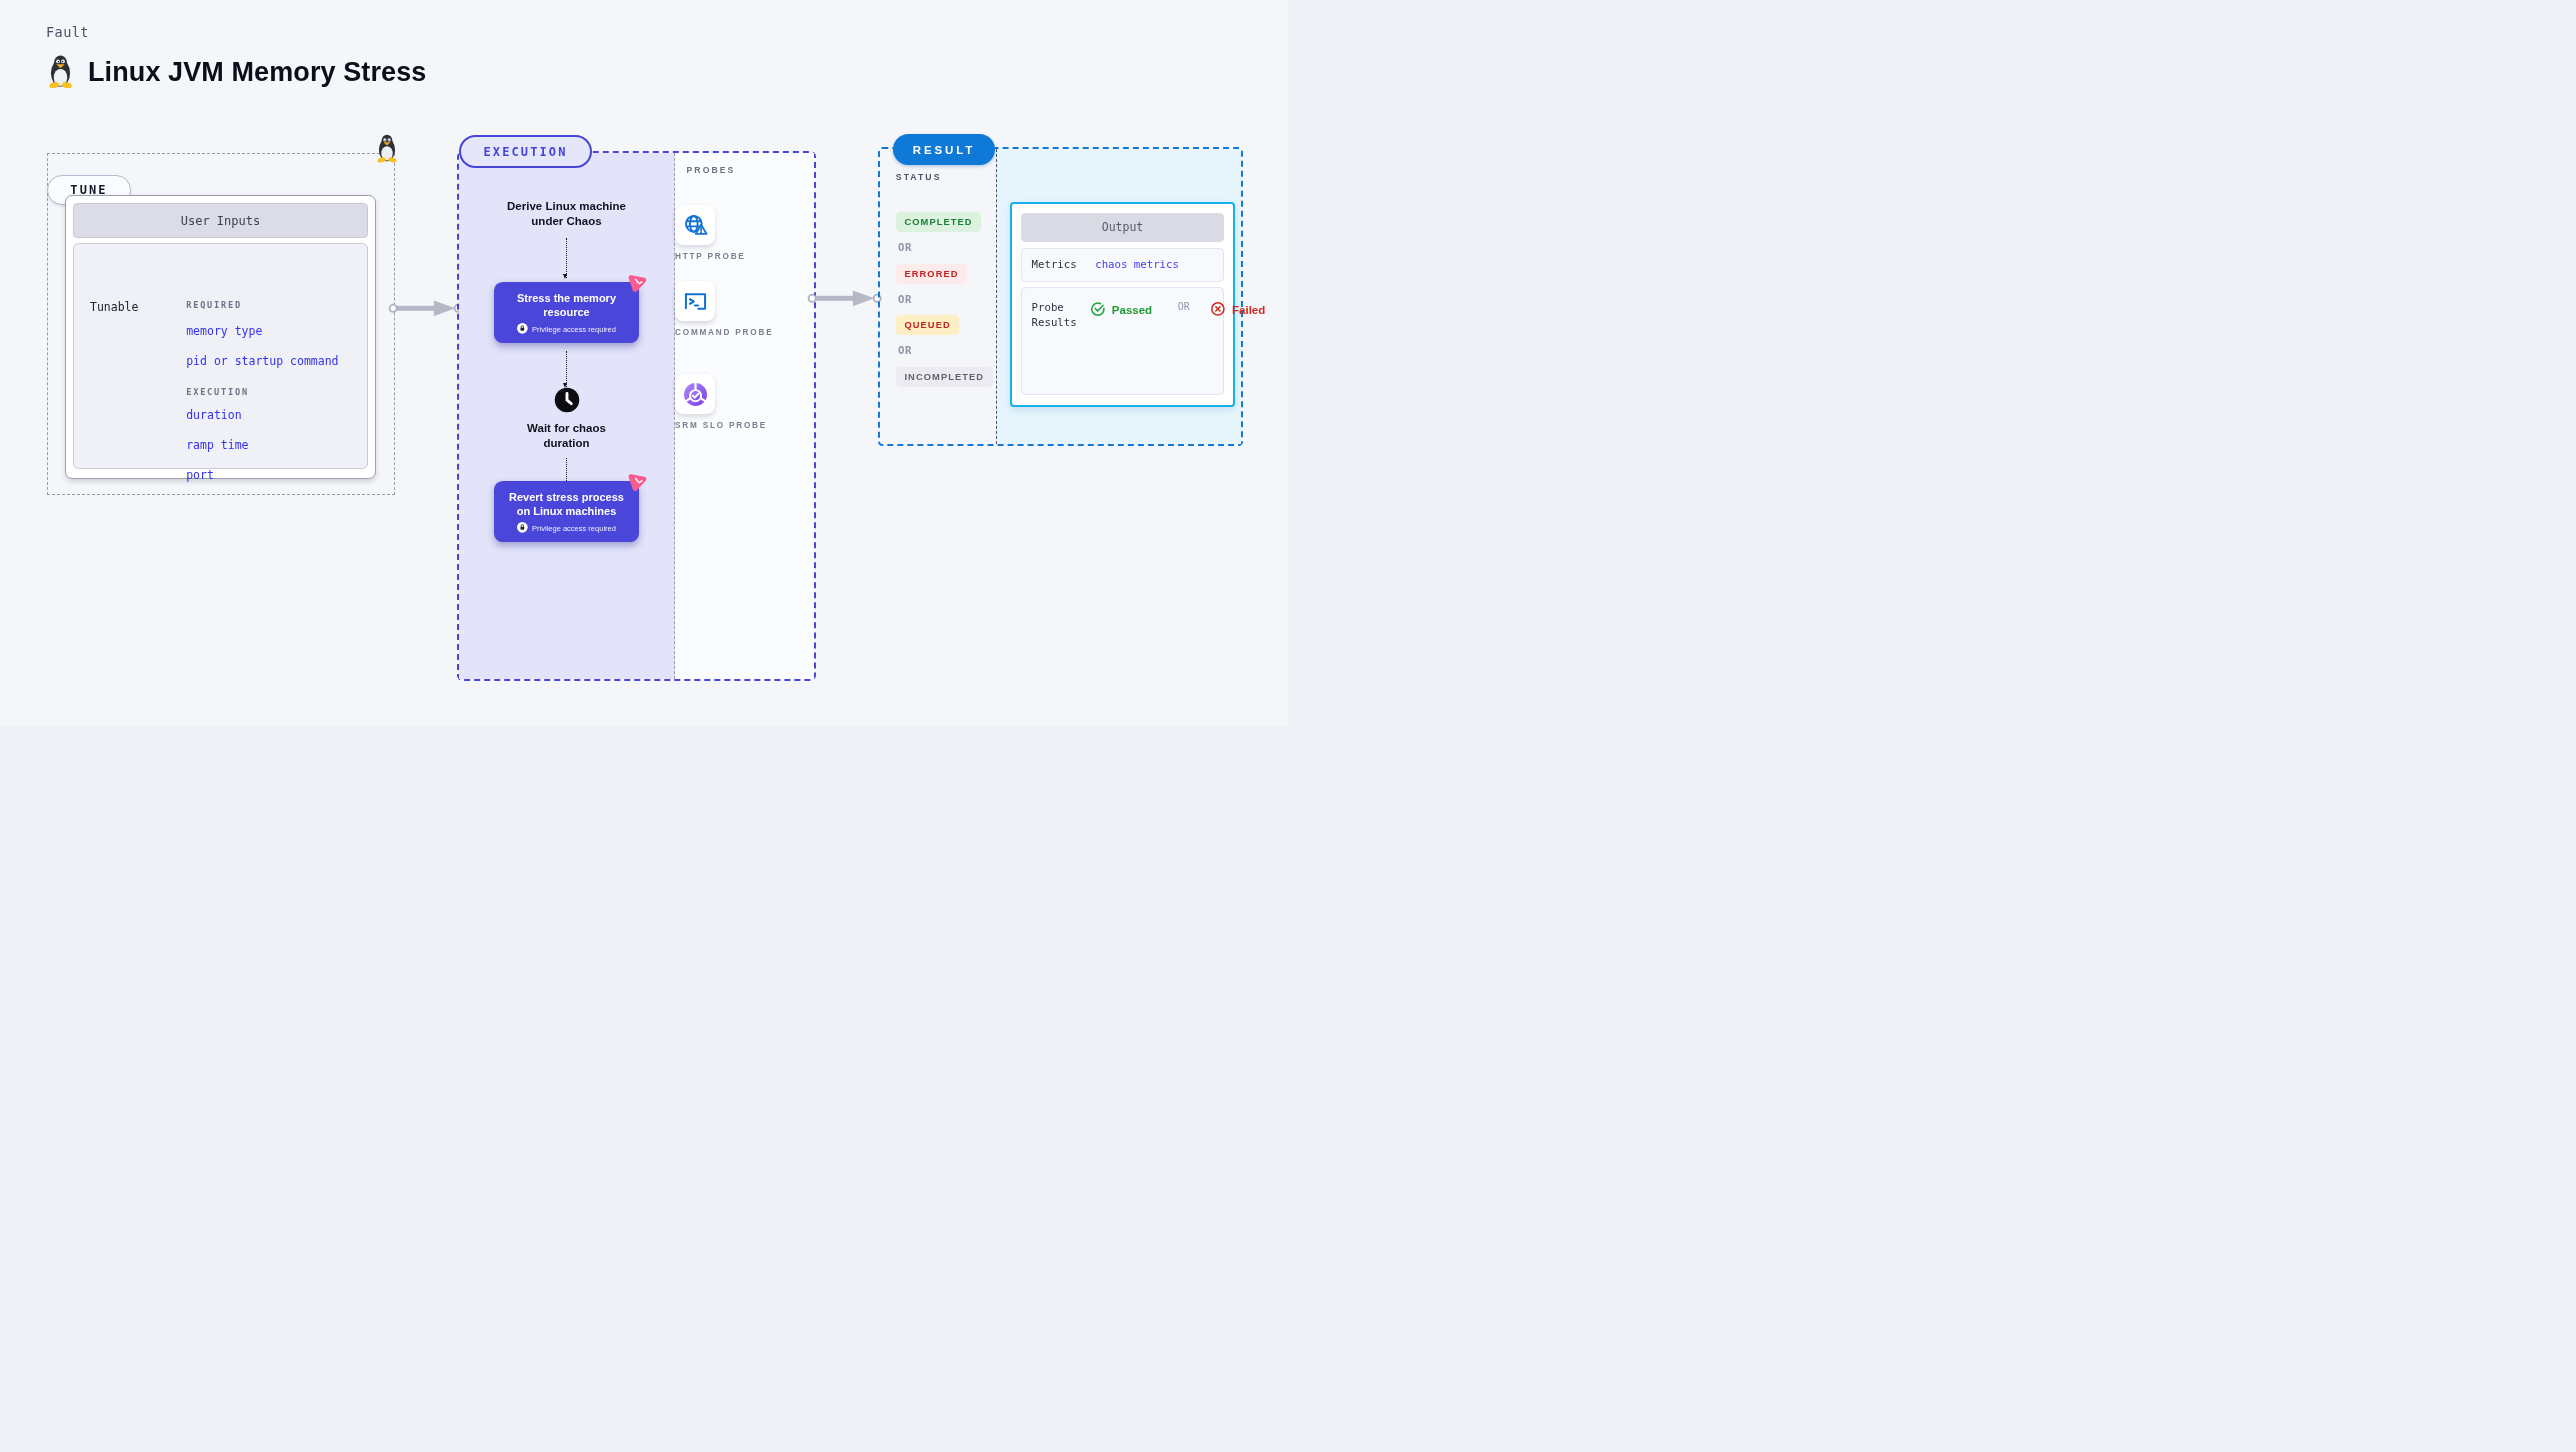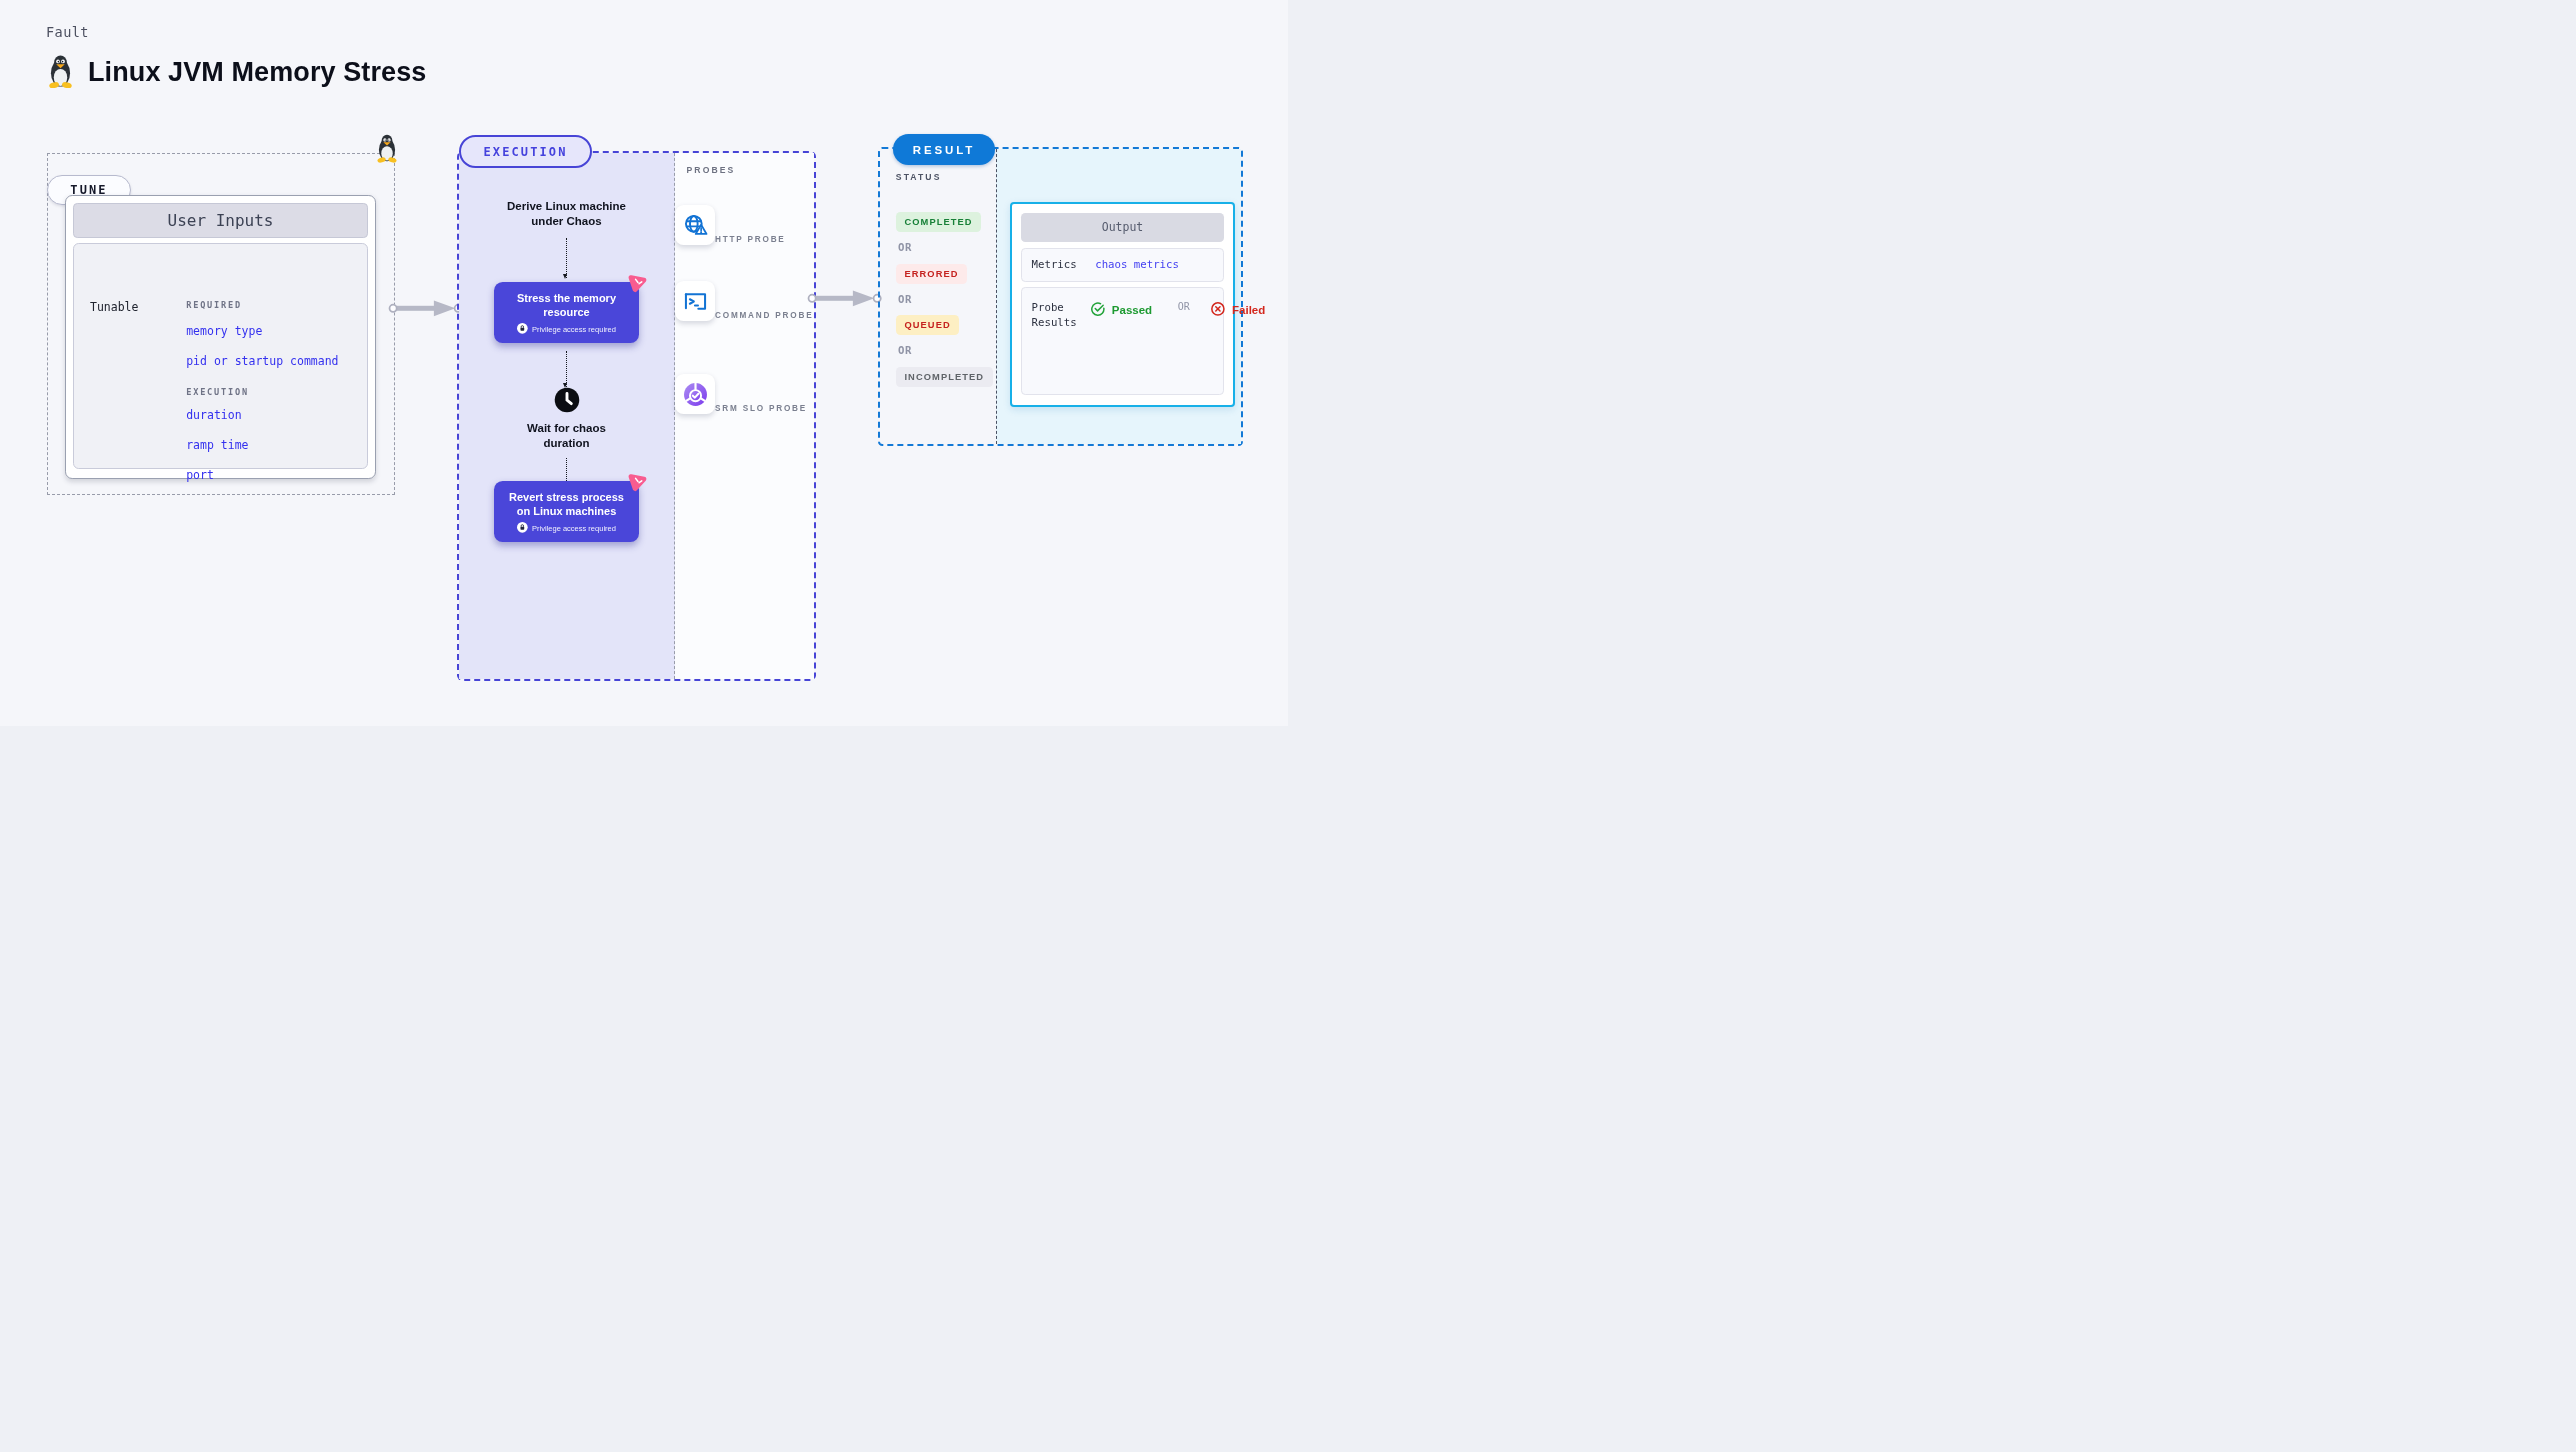--- a/index.html
+++ b/index.html
@@ -35,21 +35,21 @@
   .result-box{left:878px;top:147px;width:361px;height:295px;border:2.1px dashed #1379d6;
               border-radius:4.3px;display:flex;}
   .status-col{width:116px;position:relative;}
   .output-area{flex:1;background:#e6f5fc;border-left:0.7px dashed #4a5163;position:relative;}
 
   
   .ui-card{left:65px;top:195px;width:309px;height:282px;background:#ffffff;
            border:1.4px solid #9aa0b0;border-radius:7.2px;box-shadow:0 2.1px 5.7px rgba(50,55,80,.18);}
   .ui-header{left:7.2px;top:7.2px;right:7.2px;height:33px;background:#dcdce6;
              border:0.7px solid #c6c8d6;border-radius:4.3px;display:flex;align-items:center;
-             justify-content:center;font-size:16px;color:#3c4254;}
+             justify-content:center;font-size:12px;color:#3c4254;}
   .ui-list{left:7.2px;top:47px;right:7.2px;bottom:8.6px;background:#f0f1f6;
            border:0.7px solid #c9cbda;border-radius:5.7px;}
   .tunable-label{left:15.8px;top:56px;font-size:11.5px;color:#20242f;}
   .req-label{font-size:8.6px;font-weight:bold;letter-spacing:1.8px;color:#6f7386;}
   .input-link{font-size:11.5px;color:#3431ef;cursor:pointer;}
   .ui-col{left:112px;top:56px;display:flex;flex-direction:column;align-items:flex-start;gap:0;}
   .ui-col .req-label{margin:0 0 10px 0;}
   .ui-col .opt-label{margin:7.2px 0 7.2px 0;}
   .ui-col .input-link{margin:4.3px 0 11.5px 0;}
 
@@ -62,21 +62,21 @@
       border-top:5px solid #15181f;}
   .fault-btn{width:130px;background:#4a46d9;border-radius:8.6px;color:#fff;text-align:center;
       padding:8.6px 7.2px 7.2px;box-shadow:0 3.6px 7.2px rgba(40,40,140,.35);position:relative;}
   .fault-btn .btn-title{font-size:11px;font-weight:bold;line-height:14.3px;}
   .priv-row{display:flex;align-items:center;justify-content:center;gap:4.3px;margin-top:4.3px;}
   .priv-text{font-size:7.5px;color:#f1f1fd;}
   .chaos-badge{position:absolute;right:-10px;top:-10.7px;}
 
   
   .probes-label{left:11.5px;top:11.5px;font-size:8.6px;font-weight:bold;letter-spacing:2.1px;color:#6d7181;}
-  .probe-item{position:absolute;left:0;width:100%;display:flex;align-items:flex-end;}
+  .probe-item{position:absolute;left:0;width:100%;display:flex;flex-direction:column;align-items:flex-start;}
   .probe-card{width:40px;height:40px;background:#ffffff;border-radius:8.6px;
       box-shadow:0 2.1px 5.7px rgba(60,65,95,.18);display:flex;align-items:center;justify-content:center;}
   .probe-name{margin-top:6.4px;font-size:8.2px;font-weight:bold;letter-spacing:1.8px;
       color:#7a7f8f;text-align:center;line-height:11.5px;}
 
   
   .status-label{left:15.8px;top:23px;font-size:8.6px;font-weight:bold;letter-spacing:2.1px;color:#4d5364;}
   .status-stack{left:15.8px;top:63px;display:flex;flex-direction:column;align-items:flex-start;}
   .badge{font-size:9.3px;font-weight:bold;letter-spacing:1.1px;border-radius:4.3px;
       padding:5px 8.6px;white-space:nowrap;}

